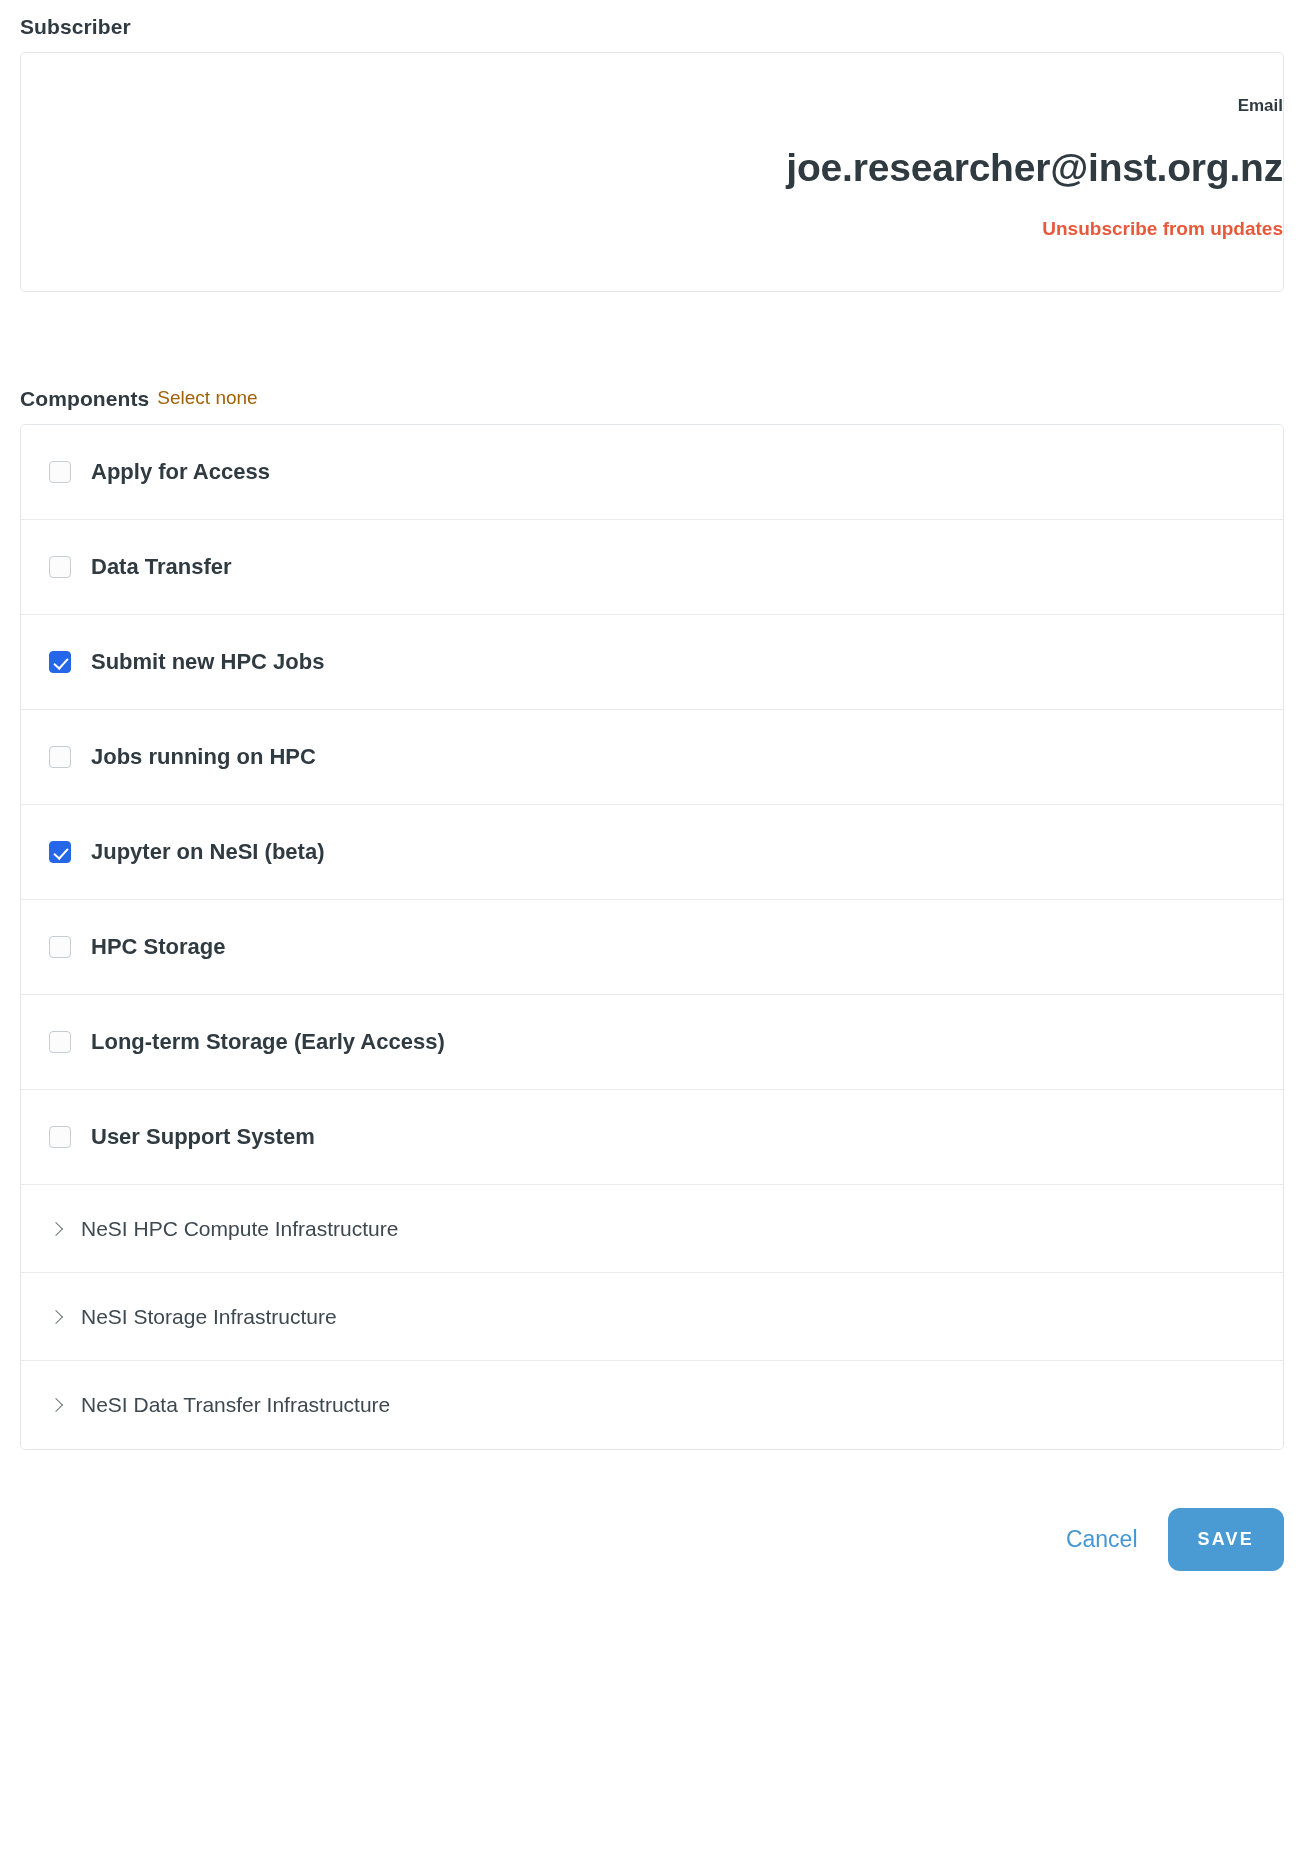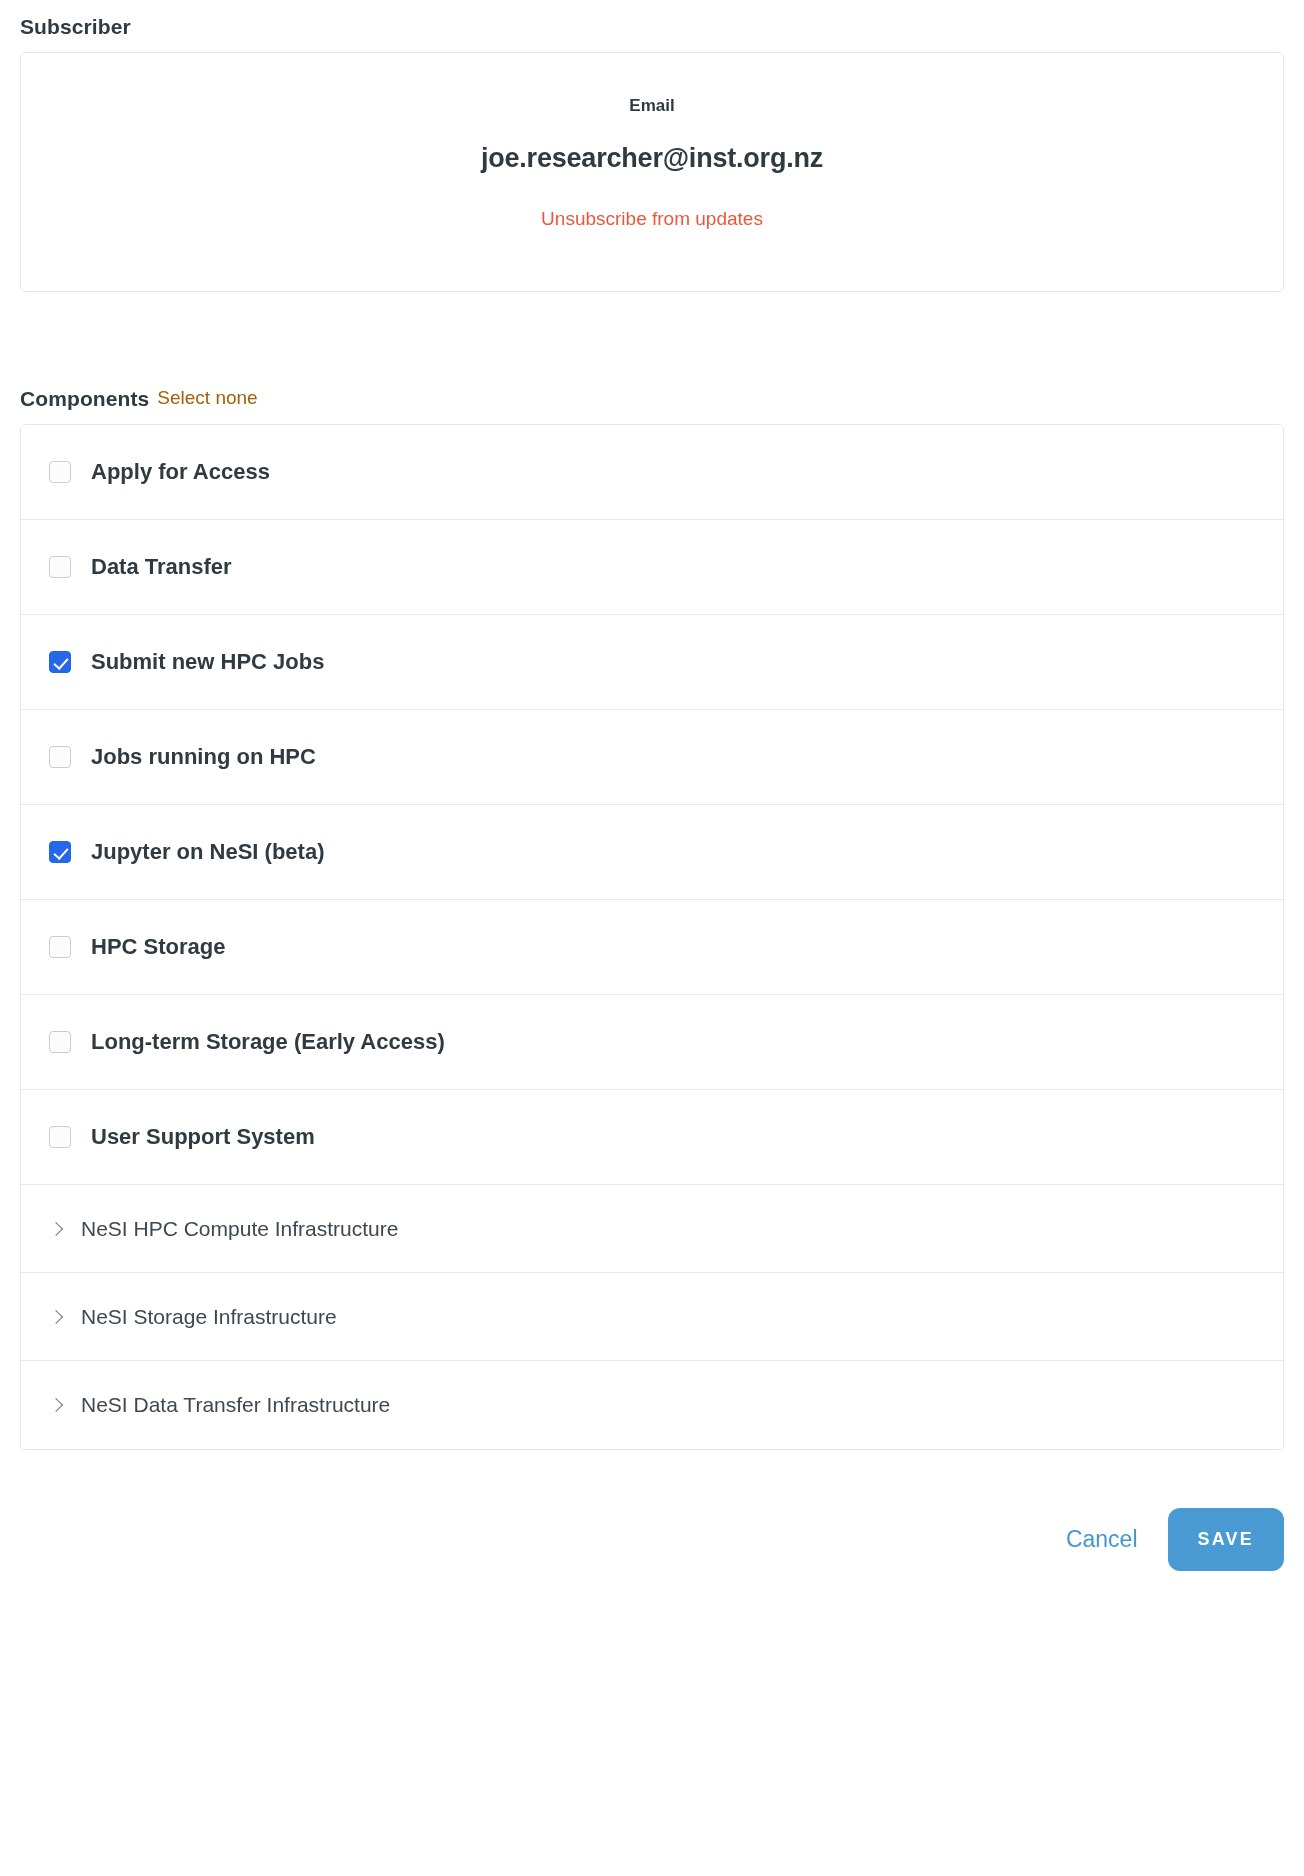--- a/index.html
+++ b/index.html
@@ -47,44 +47,45 @@
   
   .card {
     border: 1px solid #e3e6e8;
     border-radius: 5px;
     background: #fff;
   }
   .subscriber-card {
     height: 240px;
     display: flex;
     flex-direction: column;
-    align-items: center;
+    align-items: flex-end;
     justify-content: flex-start;
     padding-top: 42px;
   }
   .email-label {
     font-size: 17px;
     font-weight: bold;
     color: #2f3a41;
     line-height: 22px;
   }
   .email-value {
-    font-size: 27px;
-    font-weight: bold;
-    color: #2f3a41;
-    margin-top: 22px;
+    font-size: 39px;
+    font-weight: bold;
+    color: #2f3a41;
+    margin-top: 32px;
     line-height: 38px;
     letter-spacing: -0.2px;
   }
   .unsubscribe-link {
     margin-top: 30px;
     font-size: 19px;
     color: #e8593c;
     cursor: pointer;
     line-height: 24px;
+    font-weight: bold;
   }
 
   .spacer { height: 94px; }
 
   
   .components-card {
     overflow: hidden;
   }
   .component-row {
     display: flex;

